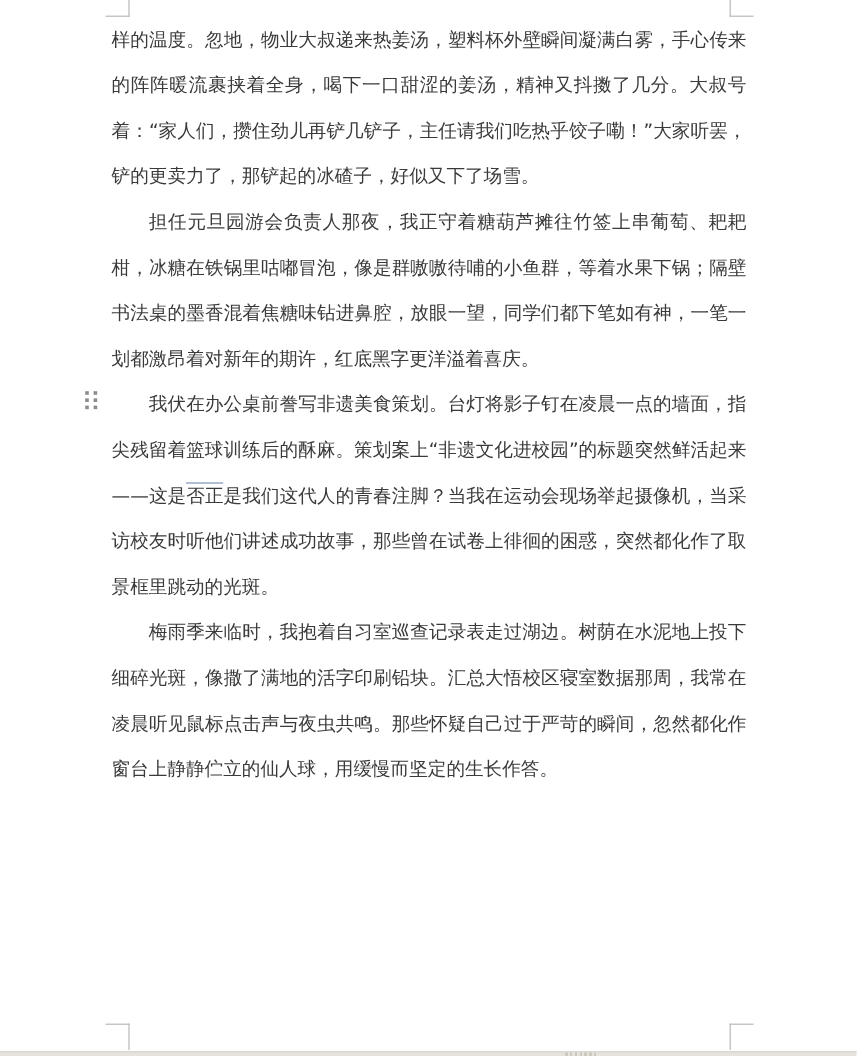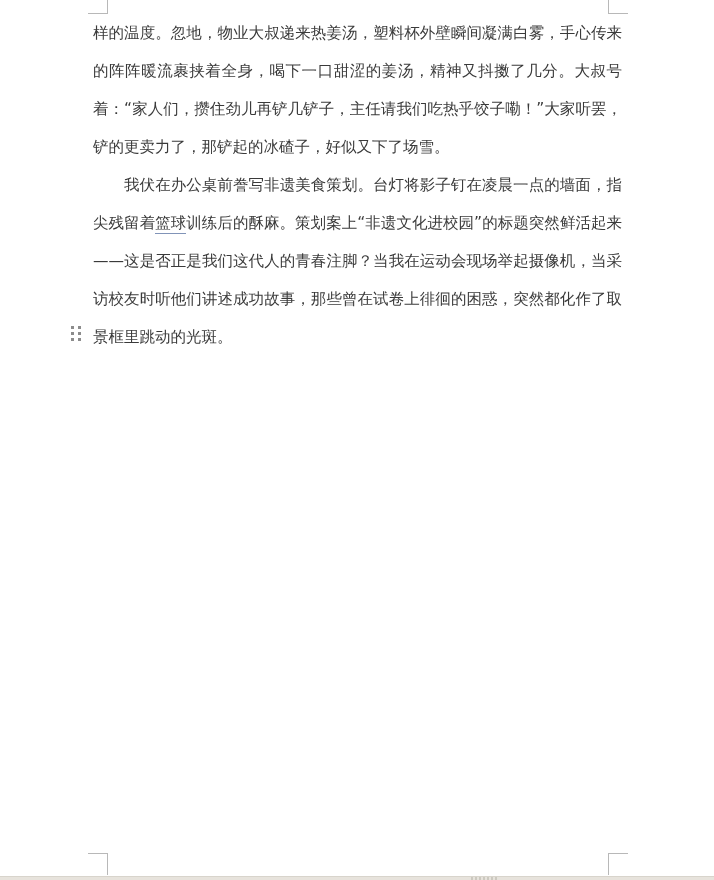--- a/index.html
+++ b/index.html
@@ -34,21 +34,21 @@
     text-align: justify;
     text-justify: inter-character;
   }
   .text-block p {
     margin: 0;
     padding: 0;
   }
   .text-block p.indent { text-indent: 2em; }
   .seg-grammar {
     border-bottom: 1px solid var(--grammar, #8194b8);
-    padding-bottom: 1px;
+    padding-bottom: 18px;
   }
 
   
   .drag-handle {
     position: absolute;
     left: 71px;
     top: 326px;
     width: 11px;
     height: 16px;
     display: grid;
@@ -103,20 +103,22 @@
     <i></i>
       <i></i>
       <i></i>
       <i></i>
       <i></i>
       <i></i>
   </div>
 
   <div class="text-block">
       <p class=""><span>样的温度。忽地，物业大叔递来热姜汤，塑料杯外壁瞬间凝满白雾，手心传来的阵阵暖流裹挟着全身，喝下一口甜涩的姜汤，精神又抖擞了几分。大叔号着：“家人们，攒住劲儿再铲几铲子，主任请我们吃热乎饺子嘞！”大家听罢，铲的更卖力了，那铲起的冰碴子，好似又下了场雪。</span></p>
+      <p class="indent"><span>担任元旦园游会负责人那夜，我正守着糖葫芦摊往竹签上串葡萄、耙耙柑，冰糖在铁锅里咕嘟冒泡，像是群嗷嗷待哺的小鱼群，等着水果下锅；隔壁书法桌的墨香混着焦糖味钻进鼻腔，放眼一望，同学们都下笔如有神，一笔一划都激昂着对新年的期许，红底黑字更洋溢着喜庆。</span></p>
       <p class="indent"><span>我伏在办公桌前誊写非遗美食策划。台灯将影子钉在凌晨一点的墙面，指尖残留着</span><span class="seg-grammar">篮球</span><span>训练后的酥麻。策划案上“非遗文化进校园”的标题突然鲜活起来——这是否正是我们这代人的青春注脚？当我在运动会现场举起摄像机，当采访校友时听他们讲述成功故事，那些曾在试卷上徘徊的困惑，突然都化作了取景框里跳动的光斑。</span></p>
+      <p class="indent"><span>梅雨季来临时，我抱着自习室巡查记录表走过湖边。树荫在水泥地上投下细碎光斑，像撒了满地的活字印刷铅块。汇总大悟校区寝室数据那周，我常在凌晨听见鼠标点击声与夜虫共鸣。那些怀疑自己过于严苛的瞬间，忽然都化作窗台上静静伫立的仙人球，用缓慢而坚定的生长作答。</span></p>
     </div>
 
   <div class="page-gap">
     <div class="gap-thumb"></div>
   </div>
 
 </div>
 
 </body></html>

